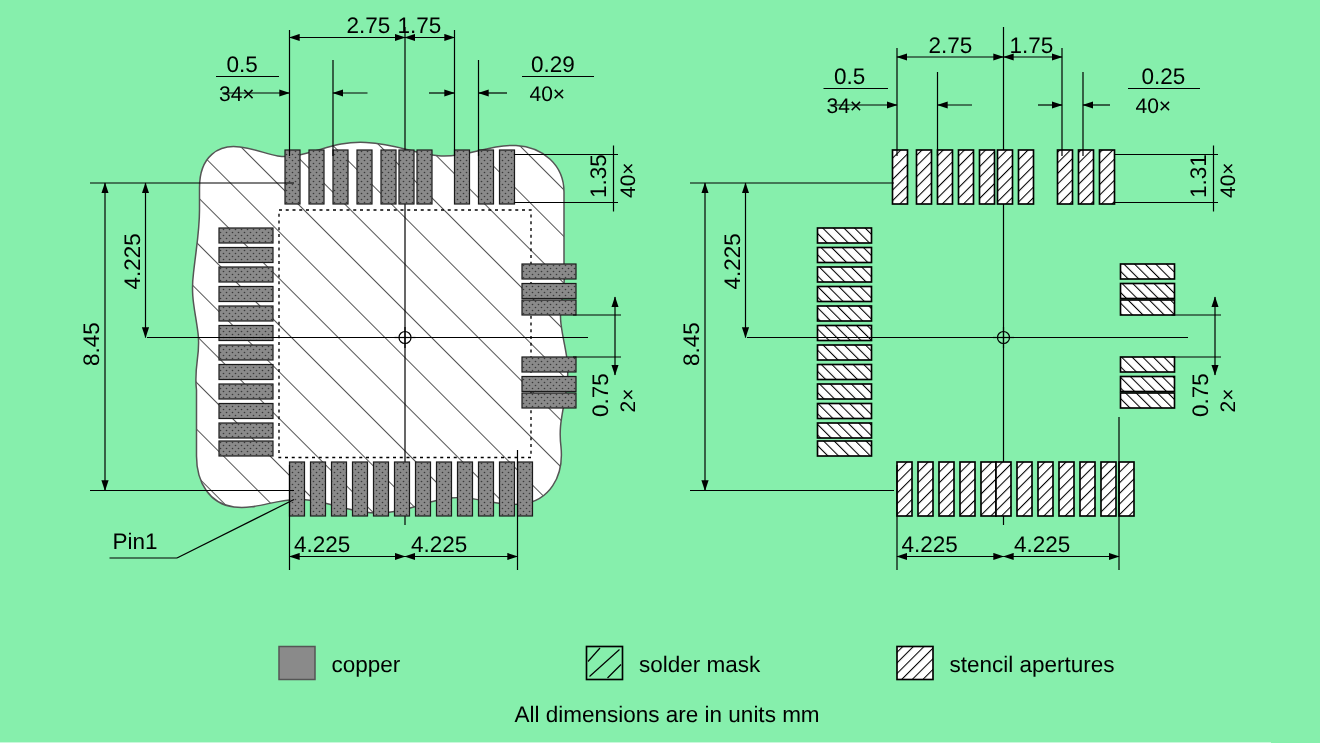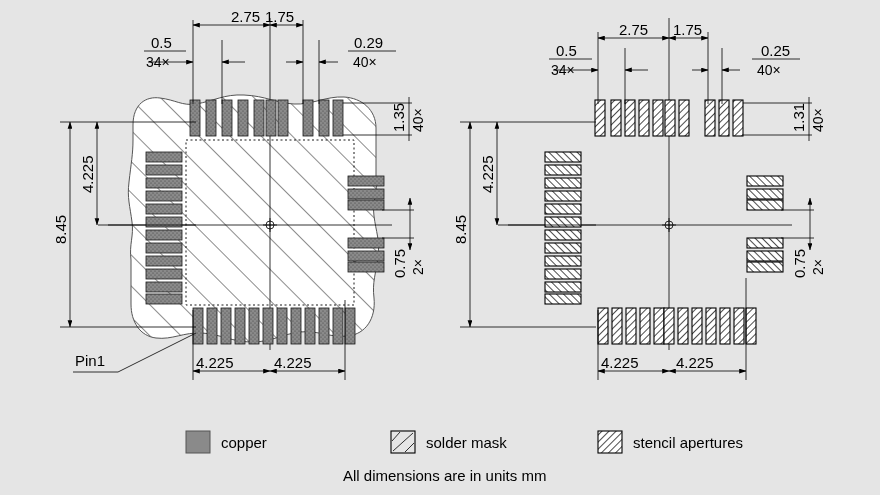--- a/index.html
+++ b/index.html
@@ -1,17 +1,17 @@
 <!DOCTYPE html>
 <html><head>
 <meta charset="utf-8">
 <style>
   html,body{margin:0;padding:0;background:#ffffff;}
   body{width:880px;height:495px;overflow:hidden;font-family:"Liberation Sans",sans-serif;}
-  #stage{position:relative;width:880px;height:495px;background:#e5e5e5;}
+  #stage{position:relative;width:880px;height:495px;background:#86efac;}
   svg{display:block;}
   text{font-family:"Liberation Sans",sans-serif;fill:#000;}
   .dim{font-size:15px;}
   .mult{font-size:14px;}
   .leg{font-size:15px;}
   .note{font-size:15px;}
   .ln{stroke:#000;fill:none;}
   .thin{stroke-width:0.8;}
   .ext{stroke:#000;stroke-width:0.8;fill:none;}
   .dotted{stroke:#000;stroke-width:0.9;fill:none;stroke-dasharray:2,2.5;}

